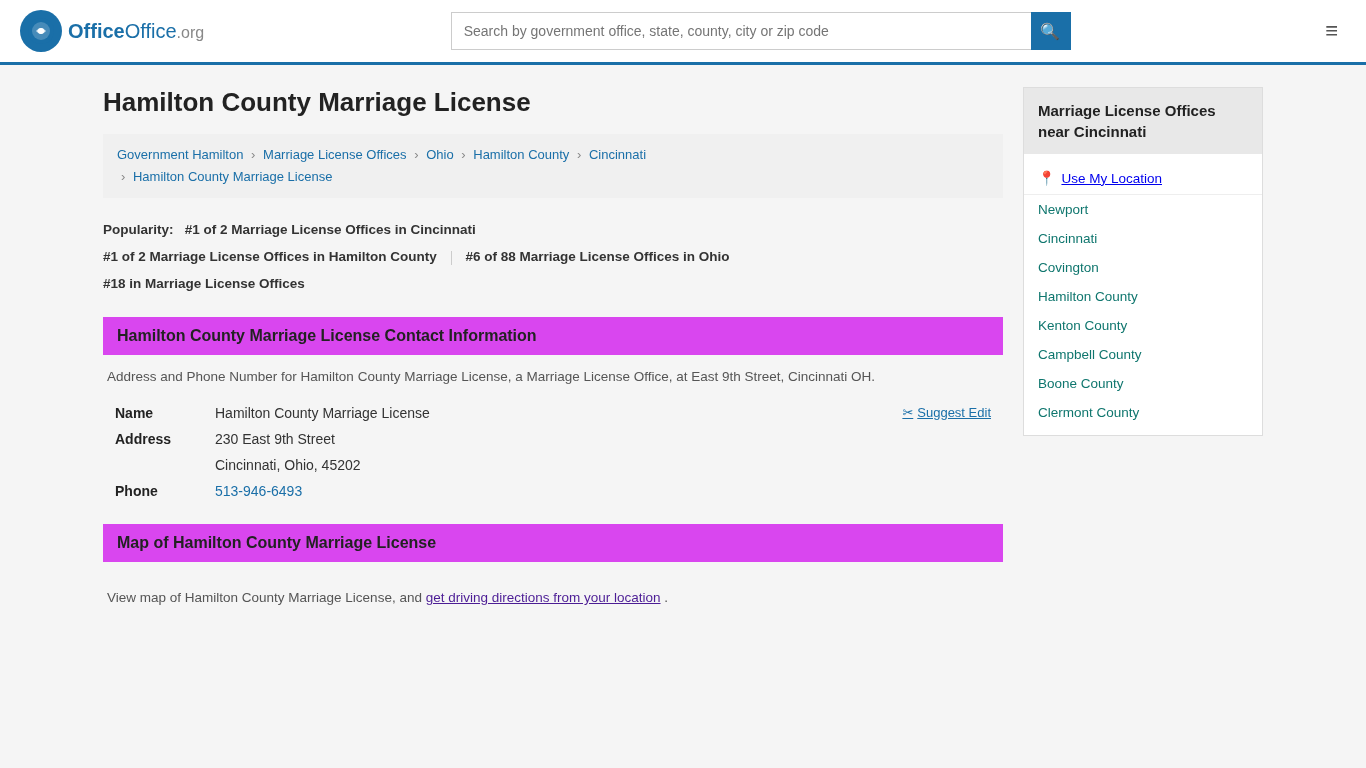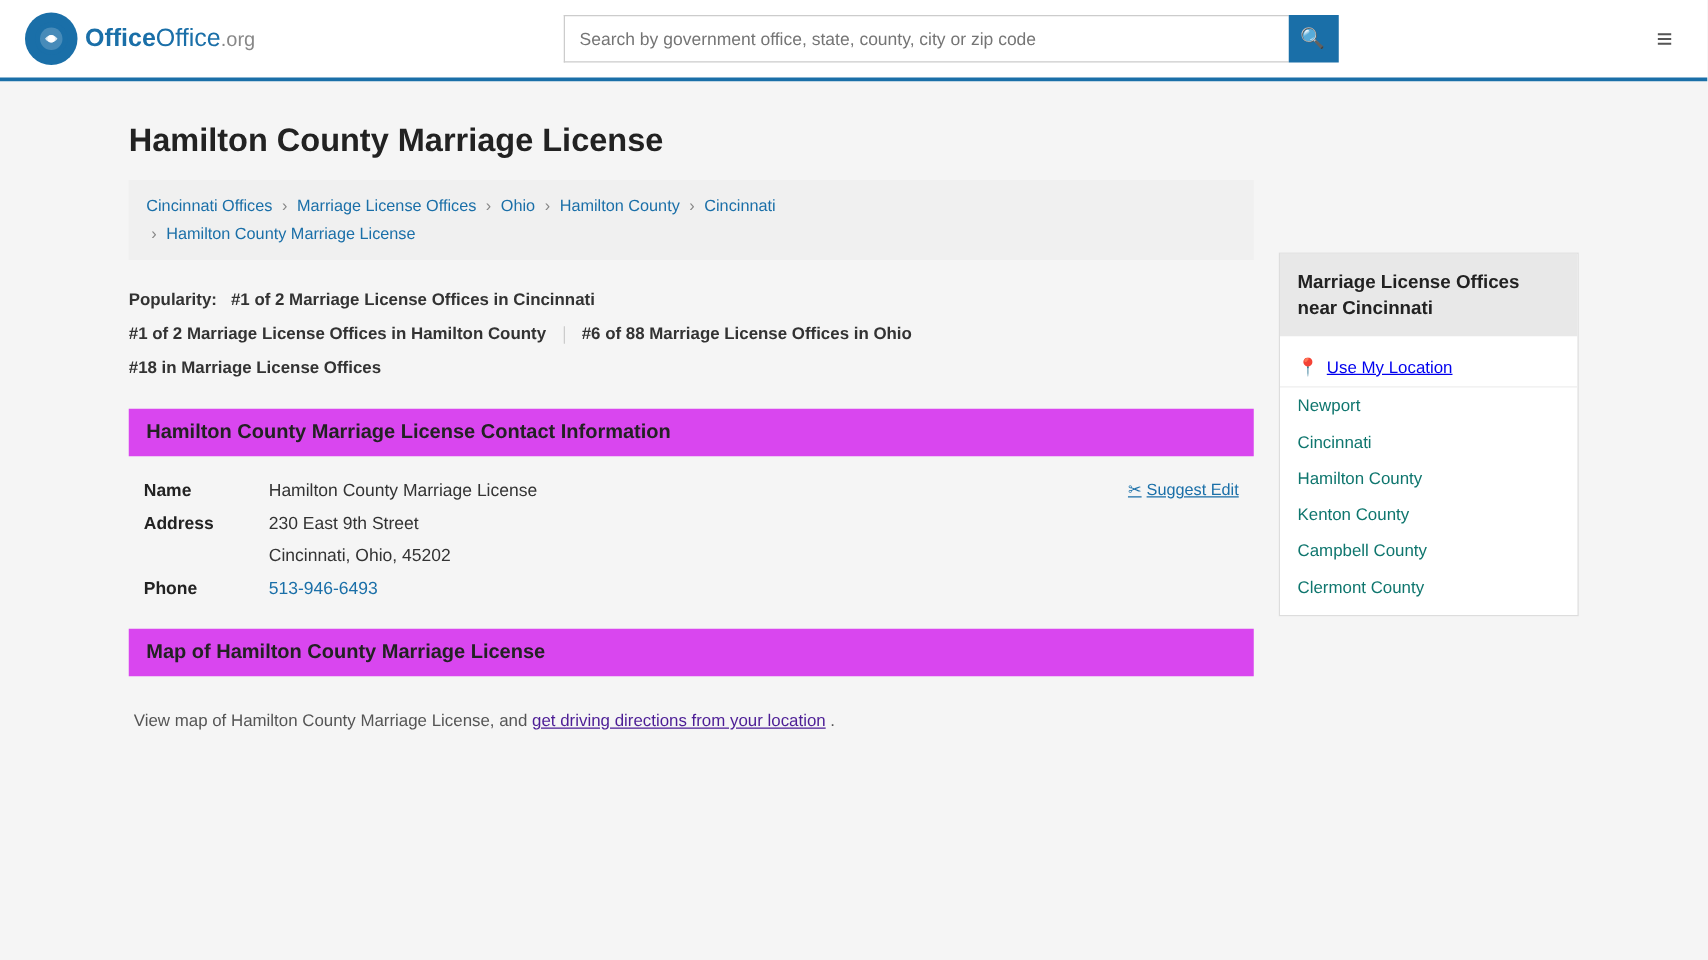--- a/index.html
+++ b/index.html
@@ -77,25 +77,24 @@
       border: none;
       cursor: pointer;
       font-size: 22px;
       color: #555;
       padding: 4px 8px;
     }
 
     
     .page-container {
       max-width: 1200px;
-      margin: 12px auto;
+      margin: 2px auto;
       padding: 20px;
       display: flex;
       gap: 20px;
-      align-items: center;
     }
     .main-content {
       flex: 1;
     }
     .sidebar {
       width: 240px;
       flex-shrink: 0;
     }
 
     
@@ -285,21 +284,21 @@
   </button>
 </header>
 
 <div class="page-container">
 
   <div class="main-content">
 
     <h1 class="page-title">Hamilton County Marriage License</h1>
 
     <div class="breadcrumb">
-      <a href="#">Cincinnati Offices</a>
+      <a href="#">Government Hamilton</a>
       <span class="sep">›</span>
       <a href="#">Marriage License Offices</a>
       <span class="sep">›</span>
       <a href="#">Ohio</a>
       <span class="sep">›</span>
       <a href="#">Hamilton County</a>
       <span class="sep">›</span>
       <a href="#">Cincinnati</a>
       <br>
       <span class="sep">›</span>
@@ -314,20 +313,21 @@
       <span class="bold">#1 of 2 Marriage License Offices in Hamilton County</span>
       <span class="pop-divider"></span>
       <span class="bold">#6 of 88 Marriage License Offices in Ohio</span>
       <br>
       <span class="bold">#18 in Marriage License Offices</span>
     </div>
 
     <div class="section-header">Hamilton County Marriage License Contact Information</div>
 
     <div class="contact-block">
+      <div class="contact-desc">Address and Phone Number for Hamilton County Marriage License, a Marriage License Office, at East 9th Street, Cincinnati OH.</div>
 
       <table class="contact-table">
         <tbody>
           <tr>
             <td class="field-label">Name</td>
             <td class="field-value">Hamilton County Marriage License</td>
             <td class="suggest-edit-area" rowspan="4">
               <button class="suggest-edit-btn">
                 <span>✂</span>
                 <span>Suggest Edit</span>
@@ -375,29 +375,35 @@
 
         <hr class="divider-line">
 
         <div class="sidebar-list-item">
           <a href="#">Newport</a>
         </div>
         <div class="sidebar-list-item">
           <a href="#">Cincinnati</a>
         </div>
         <div class="sidebar-list-item">
+          <a href="#">Covington</a>
+        </div>
+        <div class="sidebar-list-item">
           <a href="#">Hamilton County</a>
         </div>
         <div class="sidebar-list-item">
           <a href="#">Kenton County</a>
         </div>
         <div class="sidebar-list-item">
           <a href="#">Campbell County</a>
         </div>
         <div class="sidebar-list-item">
+          <a href="#">Boone County</a>
+        </div>
+        <div class="sidebar-list-item">
           <a href="#">Clermont County</a>
         </div>
 
       </div>
     </div>
   </aside>
 
 </div>
 
 </body></html>

